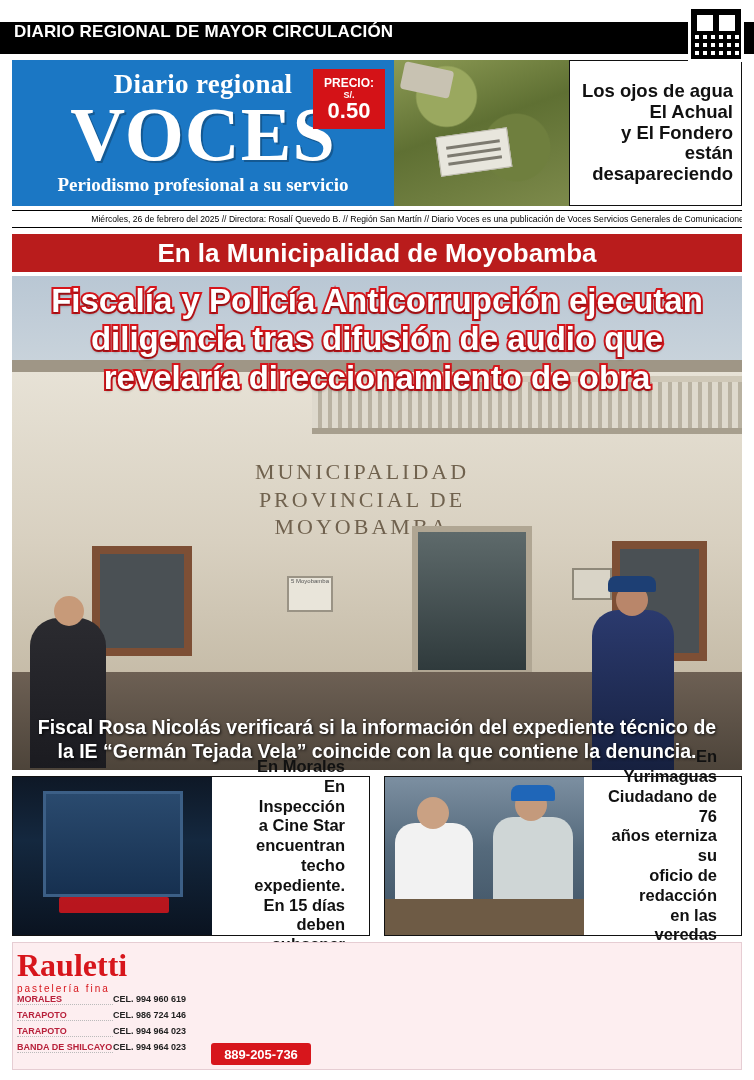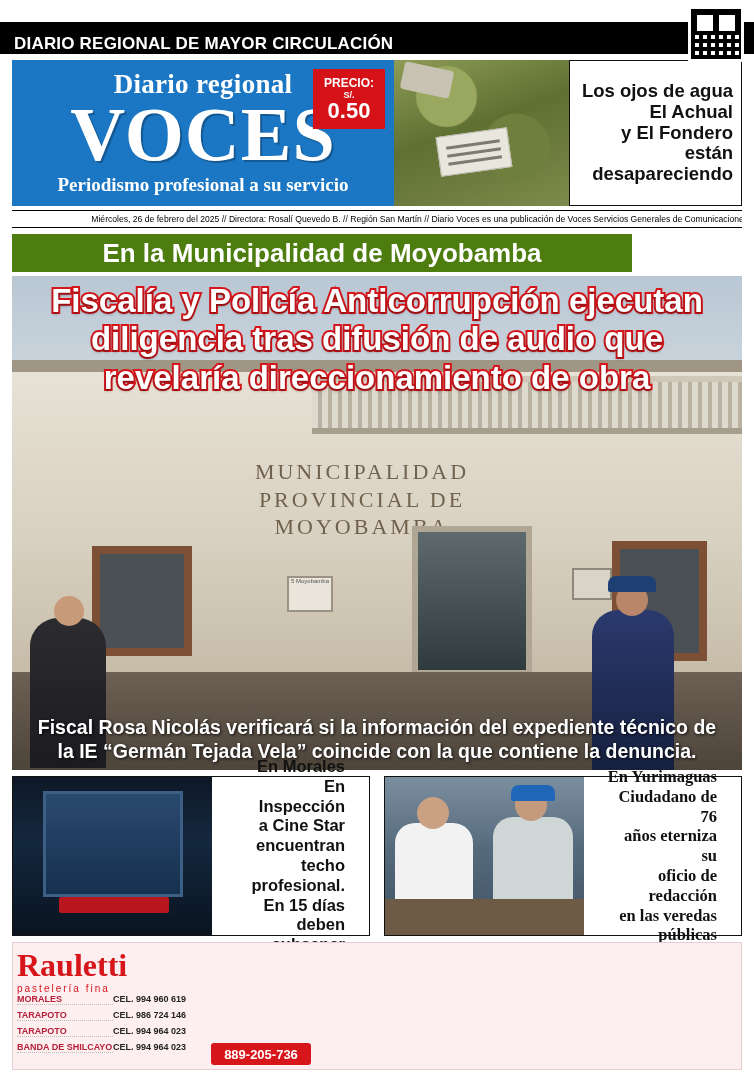--- a/index.html
+++ b/index.html
@@ -9,21 +9,21 @@
     font-family: "Liberation Sans", sans-serif;
     overflow: hidden;
     position: relative;
   }
   .page { width: 754px; height: 1080px; position: relative; background: #fff; }
 
   
   .topbar {
     position: absolute; left: 0; top: 22px; width: 754px; height: 32px;
     background: #000; color: #fff;
-    display: flex; align-items: flex-end;
+    display: flex; align-items: flex-start;
   }
   .topbar-text {
     font-size: 17px; font-weight: bold; letter-spacing: .2px;
     padding-left: 14px; color: #fff;
     font-family: "Liberation Sans", sans-serif;
   }
   .qr {
     position: absolute; right: 10px; top: 6px; width: 56px; height: 56px;
     background:
       repeating-linear-gradient(90deg,#000 0 4px,#fff 4px 8px),
@@ -110,22 +110,22 @@
   .dateline {
     position: absolute; left: 12px; top: 210px; width: 730px; height: 18px;
     border-top: 1px solid #000; border-bottom: 1px solid #000;
     font-size: 8.6px; display: flex; align-items: center; color: #000;
     white-space: nowrap; overflow: hidden;
   }
   .dateline b { font-weight: bold; margin-top: 28px; }
 
   
   .redbar {
-    position: absolute; left: 12px; top: 234px; width: 620px; height: 38px;
-    background: #4d7c0f; color: #fff;
+    position: absolute; left: 12px; top: 234px; width: 730px; height: 38px;
+    background: #b91c1c; color: #fff;
     display: flex; align-items: center; justify-content: center;
     font-weight: bold; font-size: 26px;
   }
 
   
   .hero {
     position: absolute; left: 12px; top: 276px; width: 730px; height: 494px;
     overflow: hidden;
     background: linear-gradient(180deg,#b9c7d4 0%, #cdd6dd 22%, #ded4c6 60%, #b5a693 100%);
   }
@@ -212,21 +212,21 @@
     text-shadow: 1px 1px 3px rgba(0,0,0,.85);
     padding: 0 18px;
   }
 
   
   .story {
     position: absolute; top: 776px; height: 160px; display: flex;
     border: 1px solid #111; background: #fff;
   }
   .story-left { left: 12px; width: 358px; }
-  .story-right { left: 384px; width: 358px; font-family: Liberation Serif, serif; }
+  .story-right { left: 384px; width: 358px; }
   .story-img { width: 200px; height: 158px; position: relative; overflow: hidden; }
   .story-text {
     width: 158px; padding: 5px 24px;
     display: flex; flex-direction: column; justify-content: center;
     align-items: flex-end; text-align: right;
   }
   .story-text div { font-weight: bold; font-size: 16.5px; line-height: 1.2; color: #111; }
 
   .cinestar {
     width: 100%; height: 100%;
@@ -387,21 +387,21 @@
       <div class="cinestar">
         <div class="glass"></div>
         <div class="logo"></div>
       </div>
     </div>
     <div class="story-text">
       <div>En Morales</div>
       <div>En Inspección</div>
       <div>a Cine Star</div>
       <div>encuentran techo</div>
-      <div>profesional.</div>
+      <div>expediente.</div>
       <div>En 15 días deben</div>
       <div>subsanar</div>
     </div>
   </div>
 
   <div class="story story-right">
     <div class="story-img">
       <div class="yuri">
         <div class="man1"></div>
         <div class="man2"></div>

